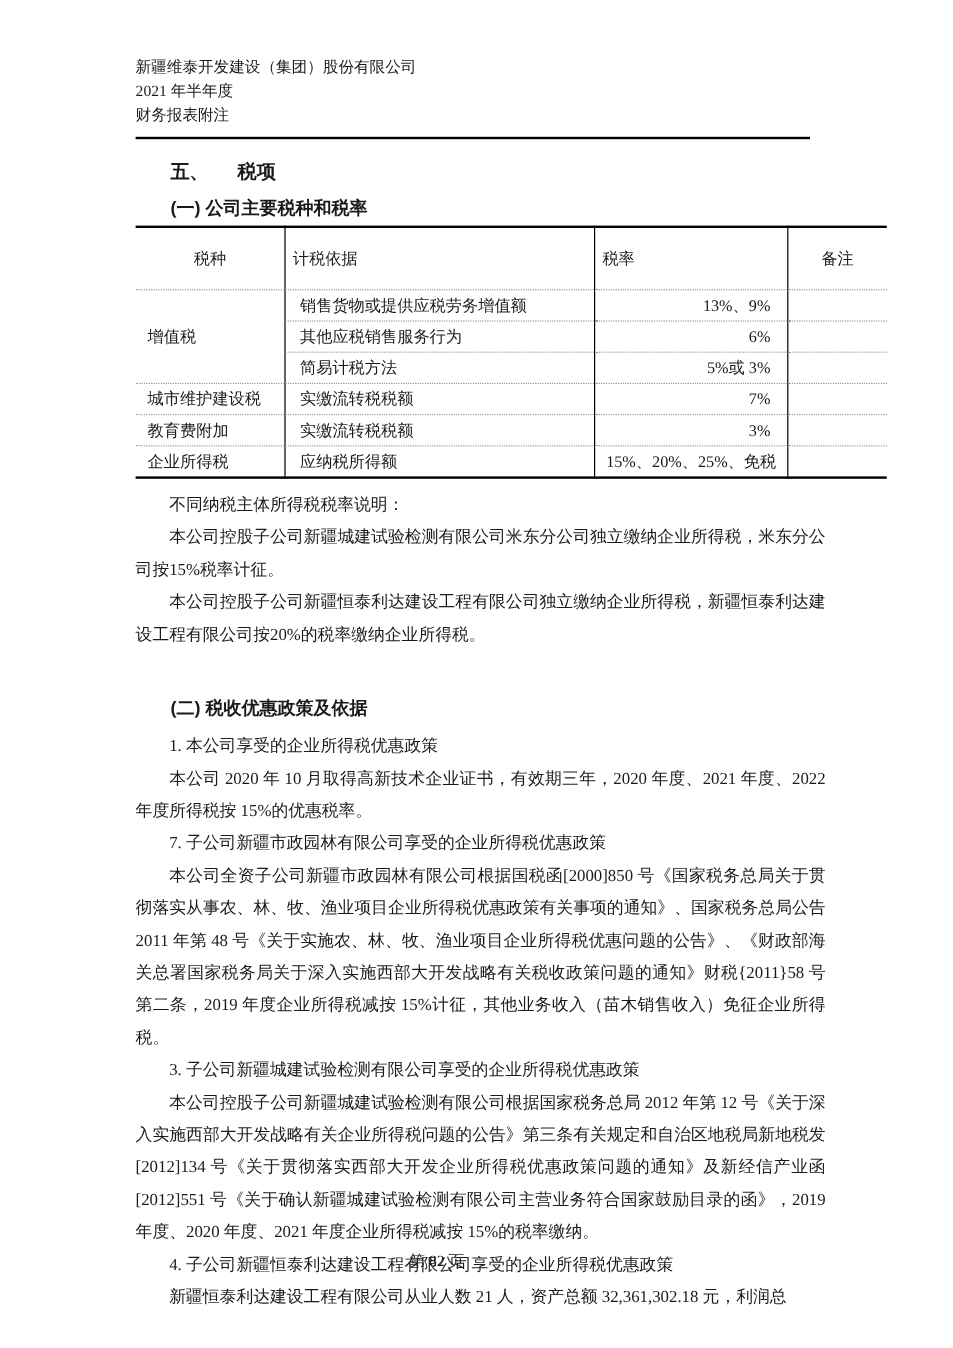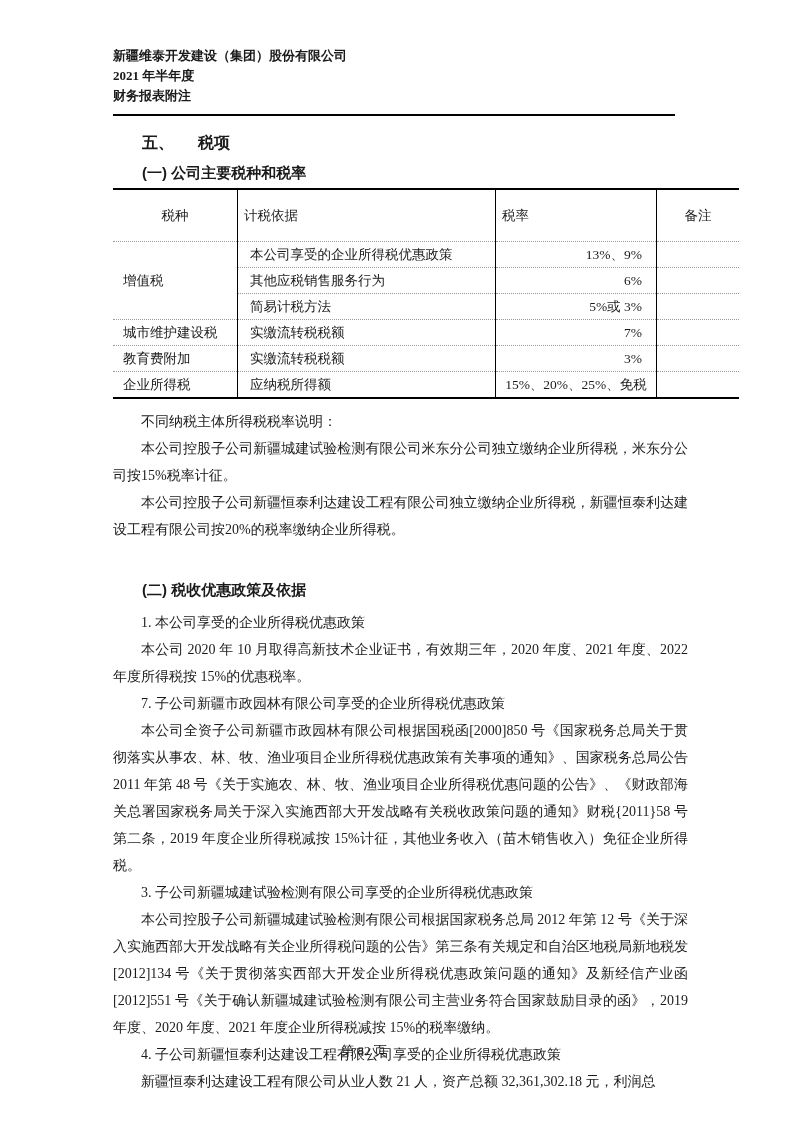--- a/index.html
+++ b/index.html
@@ -12,21 +12,21 @@
     color: #1a1a1a;
     overflow: hidden;
   }
   .content {
     position: absolute;
     left: 113px;
     top: 46px;
     width: 575px;
   }
   
-  .doc-header { font-size: 13px; line-height: 20px; font-weight: bold; }
+  .doc-header { font-size: 13px; line-height: 20px; font-weight: normal; }
   .doc-header div { white-space: nowrap; }
   .header-rule {
     width: 562px;
     border: none;
     border-top: 2px solid #000;
     margin: 8px 0 0 0;
   }
   
   .section-title {
     margin-top: 17px;
@@ -115,21 +115,21 @@
         <tr>
           <th class="col-tax">税种</th>
           <th class="col-basis">计税依据</th>
           <th class="col-rate">税率</th>
           <th class="col-note">备注</th>
         </tr>
       </thead>
       <tbody>
         <tr>
           <td class="col-tax" rowspan="3">增值税</td>
-          <td class="col-basis">本公司享受的企业所得税优惠政策</td>
+          <td class="col-basis">销售货物或提供应税劳务增值额</td>
           <td class="col-rate">13%、9%</td>
           <td class="col-note"></td>
         </tr>
         <tr>
           <td class="col-basis">其他应税销售服务行为</td>
           <td class="col-rate">6%</td>
           <td class="col-note"></td>
         </tr>
         <tr>
           <td class="col-basis">简易计税方法</td>

